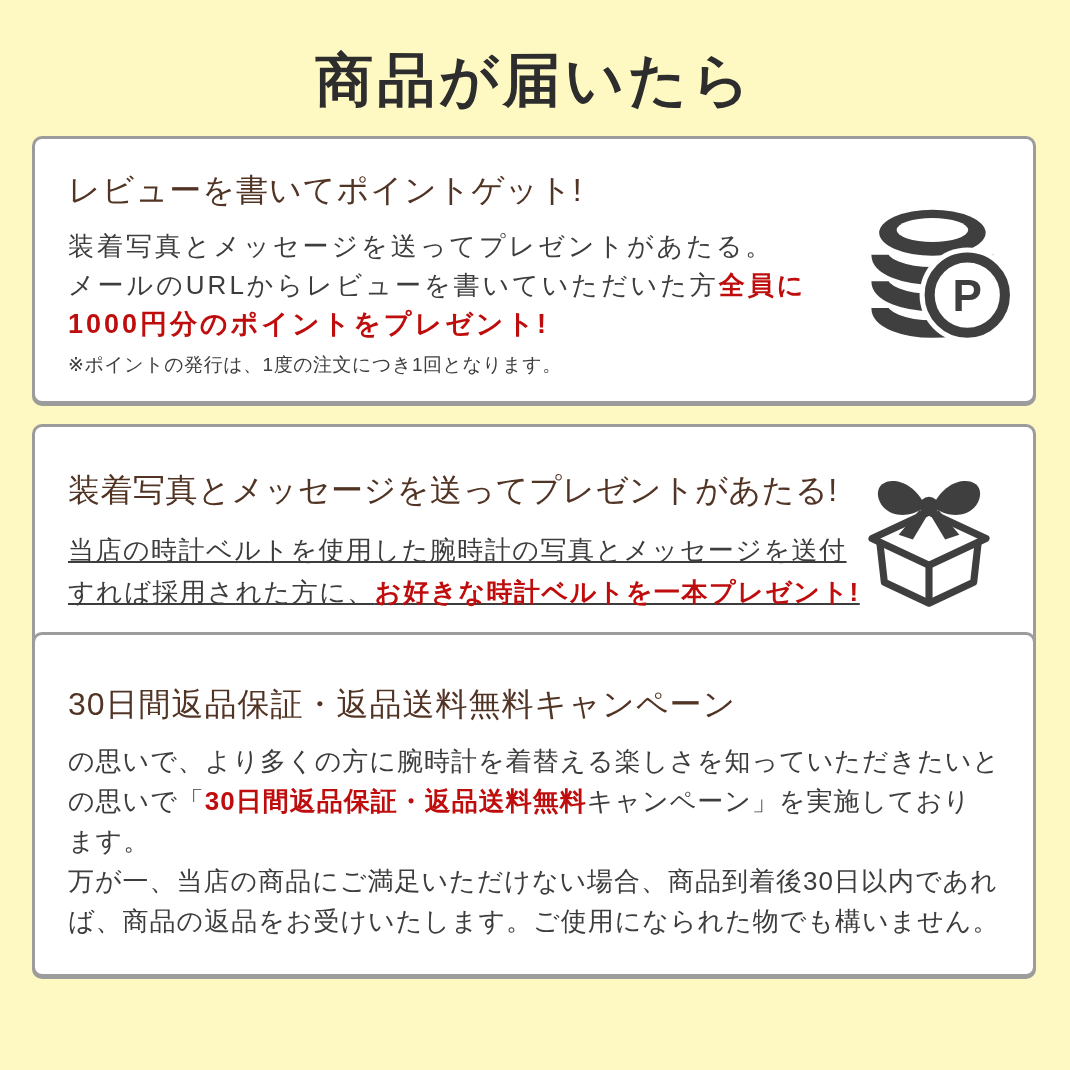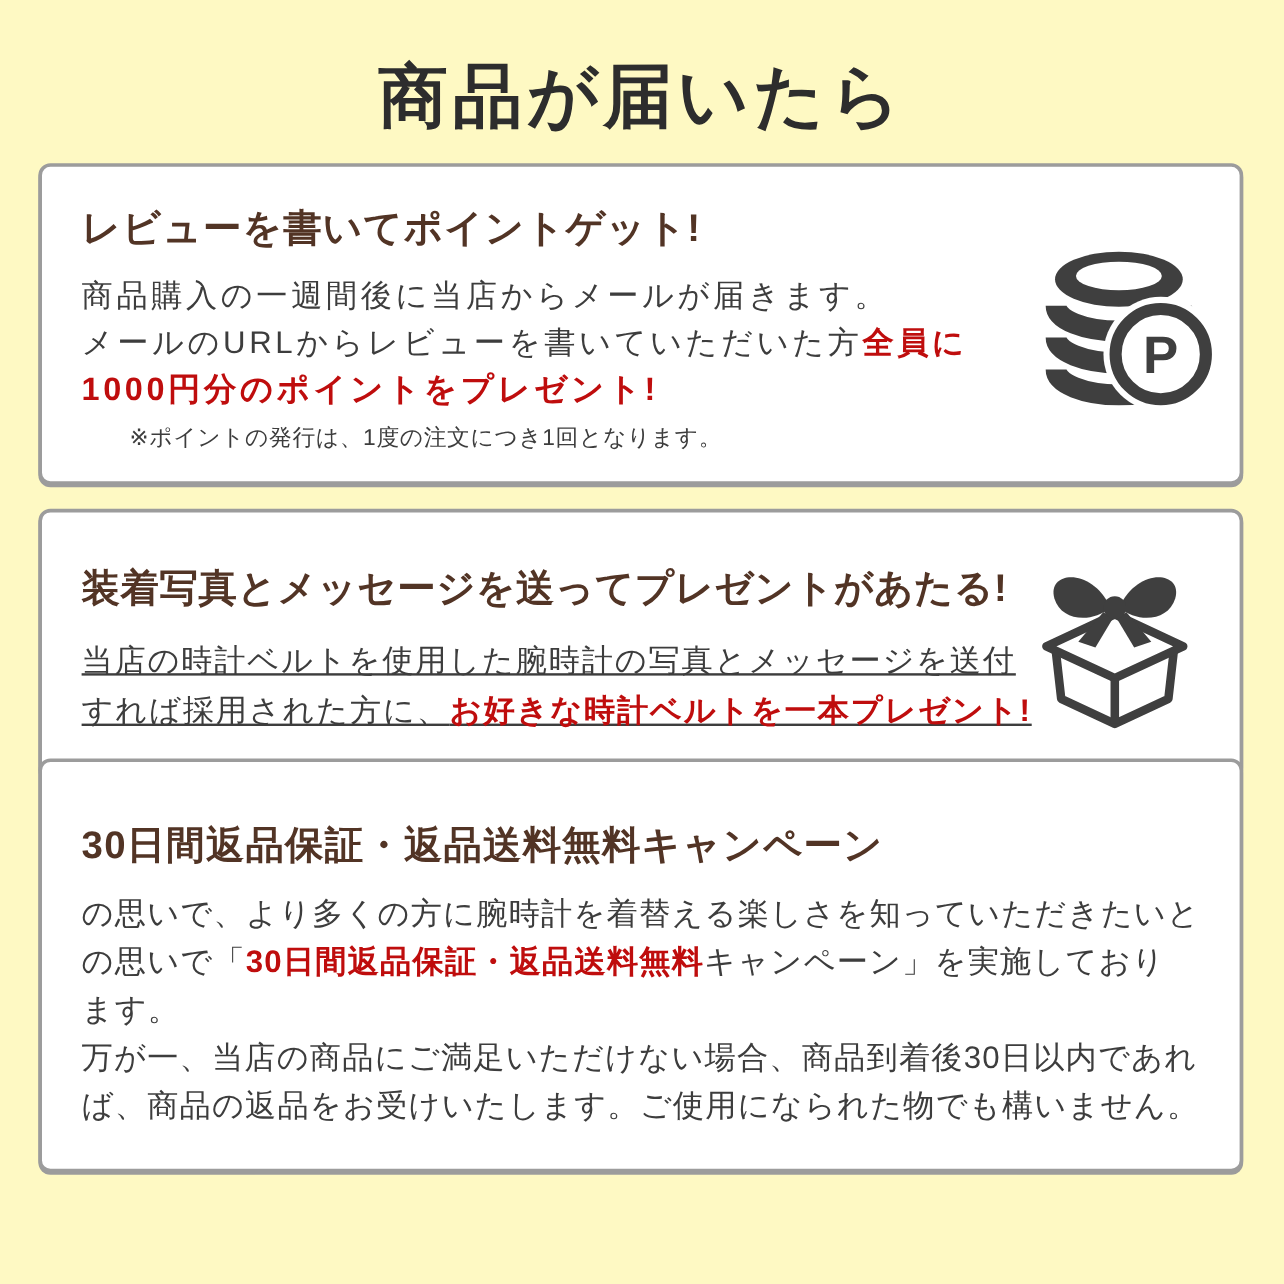--- a/index.html
+++ b/index.html
@@ -22,56 +22,56 @@
     background:#ffffff;
     border:3px solid #9c9c9c;
     border-radius:10px;
     box-shadow:0 2px 0 #9c9c9c;
   }
   .box-review    { top:136px; height:268px; padding:30px 210px 0 33px; }
   .box-photo     { top:424px; height:226px; padding:42px 200px 0 33px;text-align:right; }
   .box-guarantee { top:632px; height:345px; padding:48px 30px 0 33px; }
 
   .box-heading {
-    font-size:32px; font-weight:bold; color:#523425;
+    font-size:32px; font-weight:normal; color:#523425;
     letter-spacing:1px; margin-bottom:14px; white-space:nowrap;
   }
   .box-photo .box-heading { letter-spacing:0.5px; margin-bottom:16px; }
 
   .body-line {
     font-size:26px; color:#3d3d3d;
     line-height:39px; letter-spacing:3px; white-space:nowrap;
   }
   .box-photo .body-line     { line-height:42px; letter-spacing:1.5px;text-decoration:underline; }
   .box-guarantee .body-line { line-height:40px; letter-spacing:1px; }
 
   .red  { color:#bf0d0d; }
   .bold { font-weight:bold; }
   .emph { font-size:27px; }
 
   .note {
     font-size:19px; color:#3d3d3d;
-    letter-spacing:0.5px; margin-top:8px; white-space:nowrap;margin-left:40px;
+    letter-spacing:0.5px; margin-top:8px; white-space:nowrap;
   }
 
   .icon { position:absolute; line-height:0; }
   .coin-icon { top:62px; right:18px; }
   .gift-icon { top:24px; right:28px; }
   .coin-icon text { font-family:"Liberation Sans","DejaVu Sans",sans-serif; }
 </style>
 </head>
 <body>
 
 <div class="page">
 
   <h1 class="page-title">商品が届いたら</h1>
 
   <section class="box box-review">
     <h2 class="box-heading">レビューを書いてポイントゲット!</h2>
-    <p class="body-line">商品購入の一週間後に当店からメールが届きます。</p>
+    <p class="body-line">装着写真とメッセージを送ってプレゼントがあたる。</p>
     <p class="body-line"><span>メールのURLからレビューを書いていただいた方</span><span class="red bold">全員に</span></p>
     <p class="body-line red bold emph">1000円分のポイントをプレゼント!</p>
     <p class="note">※ポイントの発行は、1度の注文につき1回となります。</p>
 
     <div class="icon coin-icon">
       <svg width="156" height="146" viewBox="0 0 170 158" aria-hidden="true">
         <path d="M23,58 a57,23 0 0 0 114,0" fill="none" stroke="#3f3f3f" stroke-width="19"></path>
         <path d="M23,87 a57,23 0 0 0 114,0" fill="none" stroke="#3f3f3f" stroke-width="19"></path>
         <path d="M23,116 a57,23 0 0 0 114,0" fill="none" stroke="#3f3f3f" stroke-width="19"></path>
         <ellipse cx="80" cy="34" rx="58" ry="25" fill="#3f3f3f"></ellipse>

